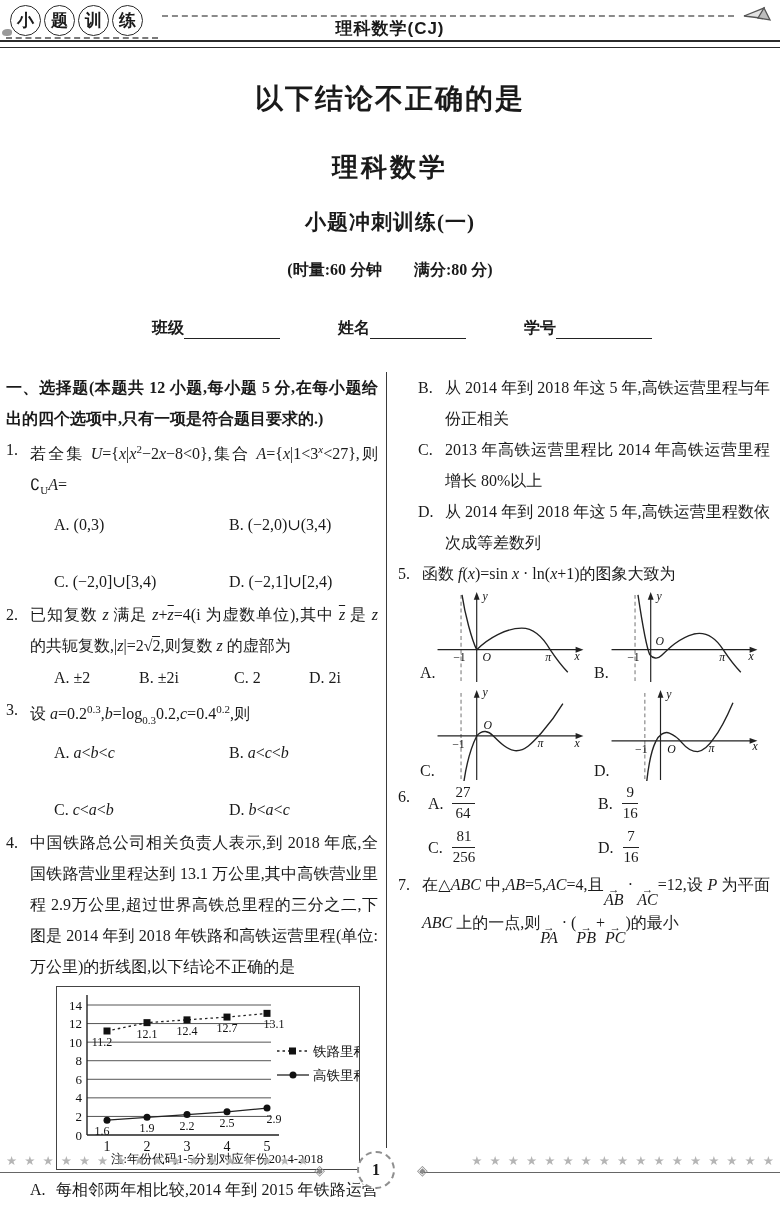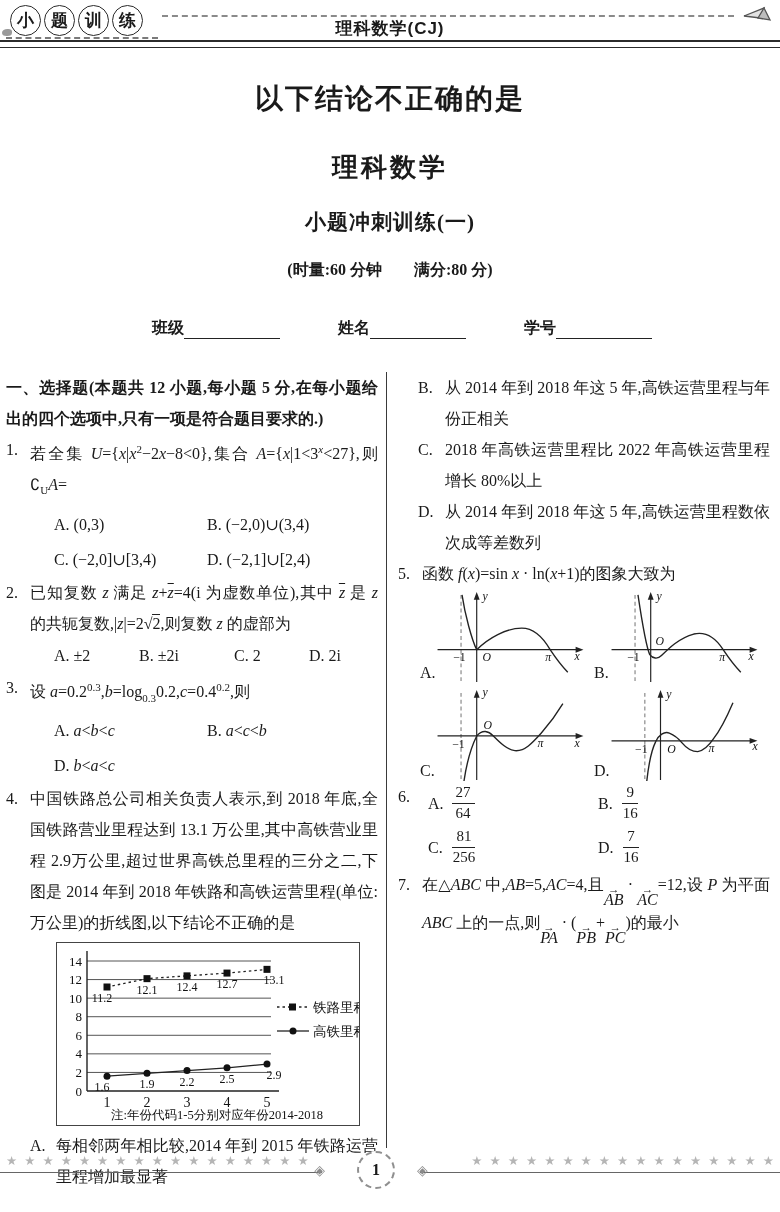--- a/index.html
+++ b/index.html
@@ -29,21 +29,21 @@
   .fields{position:absolute;left:0;top:318px;width:100%;display:flex;justify-content:center;gap:58px;font-size:16px;font-weight:bold;margin-left:12px;}
   .fields .blank{display:inline-block;width:96px;border-bottom:1.5px solid #222;height:17px;vertical-align:bottom;}
   
   .col{position:absolute;top:372px;width:372px;font-size:16px;line-height:31px;text-align:justify;}
   .col-left{left:6px;}
   .col-right{left:398px;}
   .divider{position:absolute;left:386px;top:372px;height:776px;border-left:1.5px solid #3a3a3a;}
   .intro{font-weight:bold;}
   .q{position:relative;padding-left:24px;}
   .q .qnum{position:absolute;left:0;top:0;}
-  .optgrid2{display:grid;grid-template-columns:153px 1fr;padding-left:48px;}
+  .optgrid2{display:grid;grid-template-columns:153px 1fr;padding-left:48px;gap:22px;}
   .optgrid2 .opt{height:35px;line-height:35px;}
   .optrow4{display:grid;grid-template-columns:85px 95px 75px 1fr;padding-left:48px;}
   .optrow4 .opt{height:33px;line-height:33px;}
   .optgrid-frac{display:grid;grid-template-columns:170px 1fr;padding-left:30px;}
   .optgrid-frac .opt{height:44px;display:flex;align-items:center;}
   .hang{position:relative;padding-left:26px;}
   .hang .olab{position:absolute;left:0;top:0;}
   .opts-cont{padding-left:20px;}
   .opts-cont .hang{padding-left:27px;}
   
@@ -137,20 +137,21 @@
         <div class="opt"><span>D.</span> <span>2i</span></div>
       </div>
     </div>
 
     <div class="q">
       <span class="qnum">3.</span>
       <div>设 <i>a</i>=0.2<sup>0.3</sup>,<i>b</i>=log<sub>0.3</sub>0.2,<i>c</i>=0.4<sup>0.2</sup>,则</div>
       <div class="optgrid2" style="padding-left:24px;">
         <div class="opt"><span>A.</span> <span><i>a</i>&lt;<i>b</i>&lt;<i>c</i></span></div>
         <div class="opt"><span>B.</span> <span><i>a</i>&lt;<i>c</i>&lt;<i>b</i></span></div>
+        <div class="opt"><span>C.</span> <span><i>c</i>&lt;<i>a</i>&lt;<i>b</i></span></div>
         <div class="opt"><span>D.</span> <span><i>b</i>&lt;<i>a</i>&lt;<i>c</i></span></div>
       </div>
     </div>
 
     <div class="q">
       <span class="qnum">4.</span>
       <div>中国铁路总公司相关负责人表示,到 2018 年底,全国铁路营业里程达到 13.1 万公里,其中高铁营业里程 2.9万公里,超过世界高铁总里程的三分之二,下图是 2014 年到 2018 年铁路和高铁运营里程(单位:万公里)的折线图,以下结论不正确的是</div>
       <div class="chart-wrap">
         <svg id="mileage-chart" width="302" height="182" viewBox="0 0 302 182">
             <text x="25" y="152.5" font-size="13" text-anchor="end">0</text>
@@ -214,21 +215,21 @@
   </div>
 
   <div class="col col-right">
     <div class="opts-cont">
       <div class="hang">
         <span class="olab">B.</span>
         <span>从 2014 年到 2018 年这 5 年,高铁运营里程与年份正相关</span>
       </div>
       <div class="hang">
         <span class="olab">C.</span>
-        <span>2018 年高铁运营里程比 2022 年高铁运营里程增长 80%以上</span>
+        <span>2013 年高铁运营里程比 2014 年高铁运营里程增长 80%以上</span>
       </div>
       <div class="hang">
         <span class="olab">D.</span>
         <span>从 2014 年到 2018 年这 5 年,高铁运营里程数依次成等差数列</span>
       </div>
     </div>
 
     <div class="q">
       <span class="qnum">5.</span>
       <div>函数 <i>f</i>(<i>x</i>)=sin <i>x</i> · ln(<i>x</i>+1)的图象大致为</div>

